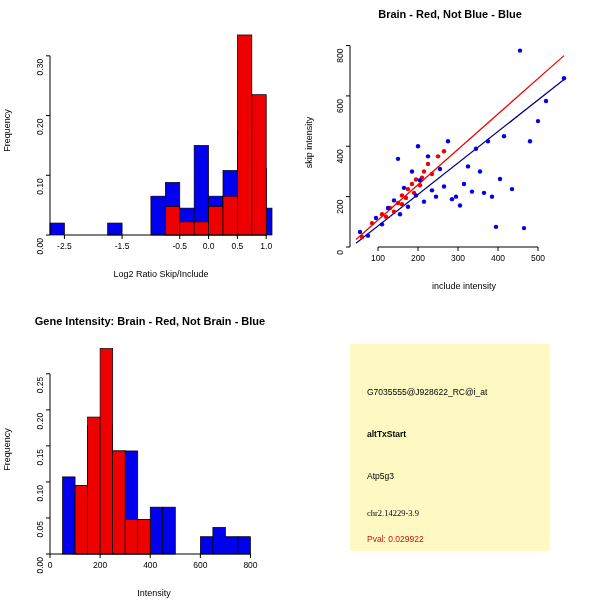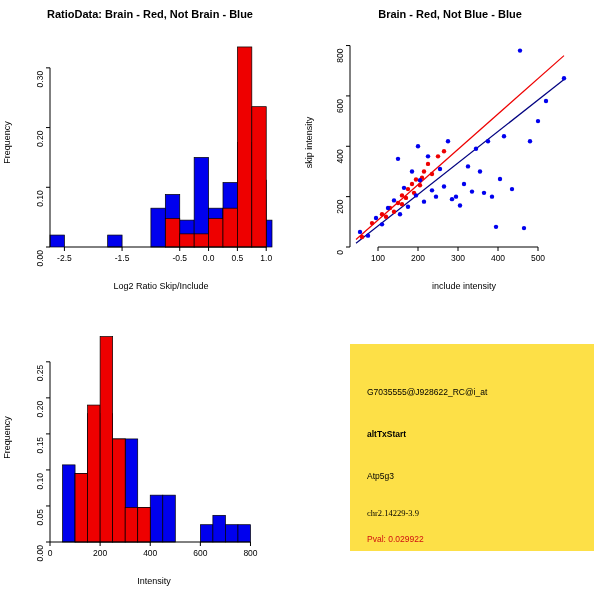--- a/index.html
+++ b/index.html
@@ -3,29 +3,28 @@
 <meta charset="utf-8">
 <style>
   html,body{margin:0;padding:0;}
   body{width:600px;height:600px;background:#ffffff;font-family:"Liberation Sans",sans-serif;position:relative;overflow:hidden;}
   .panel{position:absolute;}
   .ptitle{font-size:11px;font-weight:bold;color:#000;text-align:center;white-space:nowrap;}
   svg{display:block;}
   text{font-family:"Liberation Sans",sans-serif;fill:#000;}
   .axlab{font-size:9px;}
   .ticklab{font-size:8.5px;}
-  .infobox{background:#fde047;padding-left:44px;}
+  .infobox{background:#fef9c3;}
   .infotext{font-size:8.5px;color:#000;}
   .infotext.pval{color:#d01010;}
 </style>
 </head>
 <body>
 
 <div class="panel" style="left:0;top:8px;width:300px;">
-  <div class="ptitle">RatioData: Brain - Red, Not Brain - Blue</div>
   <svg id="svg-hist-ratio" width="300" height="275">
       <rect x="50" y="215.05714285714285" width="14.41558441558442" height="11.94285714285715" fill="#0000ee" stroke="#000" stroke-width="0.7"></rect>
       <rect x="107.66233766233765" y="215.05714285714285" width="14.415584415584433" height="11.94285714285715" fill="#0000ee" stroke="#000" stroke-width="0.7"></rect>
       <rect x="150.9090909090909" y="188.18571428571428" width="14.41558441558439" height="38.81428571428572" fill="#0000ee" stroke="#000" stroke-width="0.7"></rect>
       <rect x="165.3246753246753" y="174.45142857142855" width="14.415584415584448" height="52.54857142857145" fill="#0000ee" stroke="#000" stroke-width="0.7"></rect>
       <rect x="179.74025974025975" y="200.12857142857143" width="14.41558441558442" height="26.871428571428567" fill="#0000ee" stroke="#000" stroke-width="0.7"></rect>
       <rect x="194.15584415584416" y="137.42857142857142" width="14.41558441558442" height="89.57142857142858" fill="#0000ee" stroke="#000" stroke-width="0.7"></rect>
       <rect x="208.57142857142858" y="188.18571428571428" width="14.41558441558442" height="38.81428571428572" fill="#0000ee" stroke="#000" stroke-width="0.7"></rect>
       <rect x="222.987012987013" y="162.50857142857143" width="14.41558441558439" height="64.49142857142857" fill="#0000ee" stroke="#000" stroke-width="0.7"></rect>
       <rect x="237.4025974025974" y="122.5" width="14.41558441558442" height="104.5" fill="#0000ee" stroke="#000" stroke-width="0.7"></rect>
@@ -154,20 +153,21 @@
       <line x1="50" y1="75.9156626506024" x2="46" y2="75.9156626506024" stroke="#000" stroke-width="1"></line>
       <text x="43" y="78.9156626506024" text-anchor="end" class="ticklab" transform="rotate(-90 43 78.9156626506024)">600</text>
       <line x1="50" y1="25.554216867469876" x2="46" y2="25.554216867469876" stroke="#000" stroke-width="1"></line>
       <text x="43" y="28.554216867469876" text-anchor="end" class="ticklab" transform="rotate(-90 43 28.554216867469876)">800</text>
       <text x="164" y="269" text-anchor="middle" class="axlab">include intensity</text>
       <text x="12" y="122.5" text-anchor="middle" class="axlab" transform="rotate(-90 12 122.5)">skip intensity</text>
     </svg>
 </div>
 
 <div class="panel" style="left:0;top:315px;width:300px;">
+  <div class="ptitle">Gene Intensity: Brain - Red, Not Brain - Blue</div>
   <svg id="svg-hist-intensity" width="300" height="275">
       <rect x="62.53012048192771" y="149.88620689655173" width="12.53012048192771" height="77.11379310344827" fill="#0000ee" stroke="#000" stroke-width="0.7"></rect>
       <rect x="75.06024096385542" y="158.5344827586207" width="12.53012048192771" height="68.4655172413793" fill="#0000ee" stroke="#000" stroke-width="0.7"></rect>
       <rect x="87.59036144578313" y="98.71724137931034" width="12.53012048192771" height="128.28275862068966" fill="#0000ee" stroke="#000" stroke-width="0.7"></rect>
       <rect x="100.12048192771084" y="98.71724137931034" width="12.530120481927725" height="128.28275862068966" fill="#0000ee" stroke="#000" stroke-width="0.7"></rect>
       <rect x="112.65060240963857" y="123.94137931034483" width="12.530120481927696" height="103.05862068965517" fill="#0000ee" stroke="#000" stroke-width="0.7"></rect>
       <rect x="125.18072289156626" y="123.94137931034483" width="12.530120481927725" height="103.05862068965517" fill="#0000ee" stroke="#000" stroke-width="0.7"></rect>
       <rect x="137.710843373494" y="192.40689655172412" width="12.530120481927696" height="34.59310344827588" fill="#0000ee" stroke="#000" stroke-width="0.7"></rect>
       <rect x="150.24096385542168" y="180.15517241379308" width="12.530120481927725" height="46.84482758620692" fill="#0000ee" stroke="#000" stroke-width="0.7"></rect>
       <rect x="162.7710843373494" y="180.15517241379308" width="12.530120481927725" height="46.84482758620692" fill="#0000ee" stroke="#000" stroke-width="0.7"></rect>

